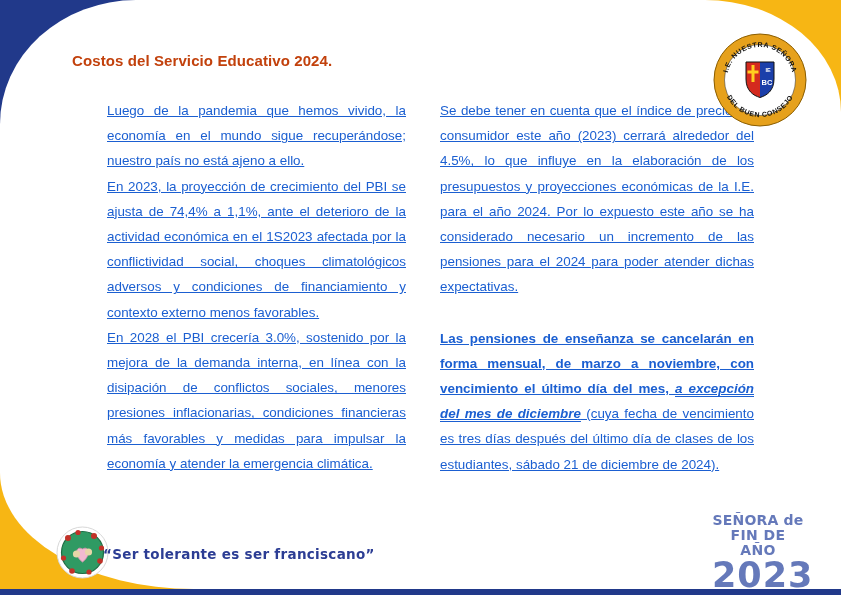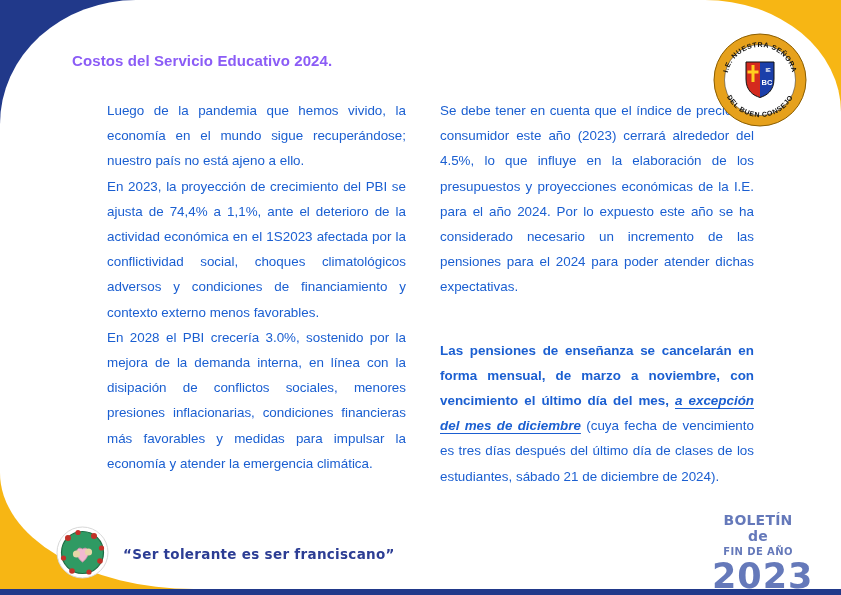--- a/index.html
+++ b/index.html
@@ -15,58 +15,57 @@
   .corner-tl::after{border-top-left-radius:100% 100%;}
   .corner-tr{top:0;right:0;width:136px;height:112px;background:#f7b614;}
   .corner-tr::after{border-top-right-radius:100% 100%;}
   .corner-bl{bottom:6px;left:0;width:194px;height:116px;background:#f7b614;}
   .corner-bl::after{border-bottom-left-radius:100% 100%;}
   .bottom-strip{position:absolute;bottom:0;left:0;width:100%;height:6px;background:#21398a;z-index:1;}
 
   
   .doc-title{
     position:absolute;left:72px;top:52px;z-index:2;
-    color:#8b5cf6;font-size:15px;font-weight:bold;letter-spacing:.1px;
+    color:#c2410c;font-size:15px;font-weight:bold;letter-spacing:.1px;
   }
 
   
   .col{
     position:absolute;top:98px;z-index:2;
     color:#1b5fd1;font-size:13.4px;line-height:25.2px;
     text-align:justify;
   }
   .col-left{left:107px;width:299px;}
   .col-right{left:440px;width:314px;}
-  .col p{margin:0;}
-  .col .pensions{margin-top:38px;font-weight:bold;}
+  .col p{margin:0;text-decoration:underline;}
+  .col .pensions{margin-top:26px;font-weight:bold;}
   .pensions .emph{
     font-weight:bold;font-style:italic;
     text-decoration:underline;text-underline-offset:3px;
   }
   .pensions .tail{font-weight:normal;}
 
   
   .school-badge{position:absolute;left:713px;top:33px;width:94px;height:94px;z-index:3;}
 
   
   .franciscan-badge{position:absolute;left:56px;top:526px;width:53px;height:53px;z-index:3;}
   .footer-quote{
     position:absolute;left:103px;top:546px;z-index:3;
     color:#2c3d94;font-size:13.5px;font-weight:600;letter-spacing:.3px;
     font-family:"DejaVu Sans", sans-serif;
-    padding-left:20px;
   }
 
   
   .boletin{
     position:absolute;left:712px;top:512px;width:92px;z-index:2;
     color:#6579ba;text-align:center;font-family:"DejaVu Sans", sans-serif;
   }
   .boletin .b-line1{font-size:14px;font-weight:bold;line-height:16px;letter-spacing:.2px;}
-  .boletin .b-line2{font-size:10px;font-weight:bold;line-height:15px;letter-spacing:.4px;}
+  .boletin .b-line2{font-size:14px;font-weight:bold;line-height:15px;letter-spacing:.4px;}
   .boletin .b-year{font-size:35px;font-weight:bold;line-height:34px;letter-spacing:1px;}
 </style>
 </head>
 <body>
 
 <div class="corner corner-tl"></div>
 <div class="corner corner-tr"></div>
 <div class="corner corner-bl"></div>
 <div class="bottom-strip"></div>
 
@@ -123,16 +122,16 @@
     <circle cx="16" cy="45" r="2.8"></circle>
       <circle cx="7.5" cy="32" r="2.6"></circle>
   </g>
   <path d="M26.5 36 C 18 30 19.5 19 26.5 23 C 33.5 19 35 30 26.5 36 Z" fill="#f2b9d0" stroke="#d98fb0" stroke-width="0.8"></path>
   <circle cx="20.5" cy="28" r="3.6" fill="#e8d5a8"></circle>
   <circle cx="32.5" cy="26" r="3.6" fill="#e8d5a8"></circle>
 </svg>
 <div class="footer-quote">“Ser tolerante es ser franciscano”</div>
 
 <div class="boletin">
-  <div class="b-line1">BOLETÍN de</div>
+  <div class="b-line1">SEÑORA de</div>
   <div class="b-line2">FIN DE AÑO</div>
   <div class="b-year">2023</div>
 </div>
 
 </body></html>

